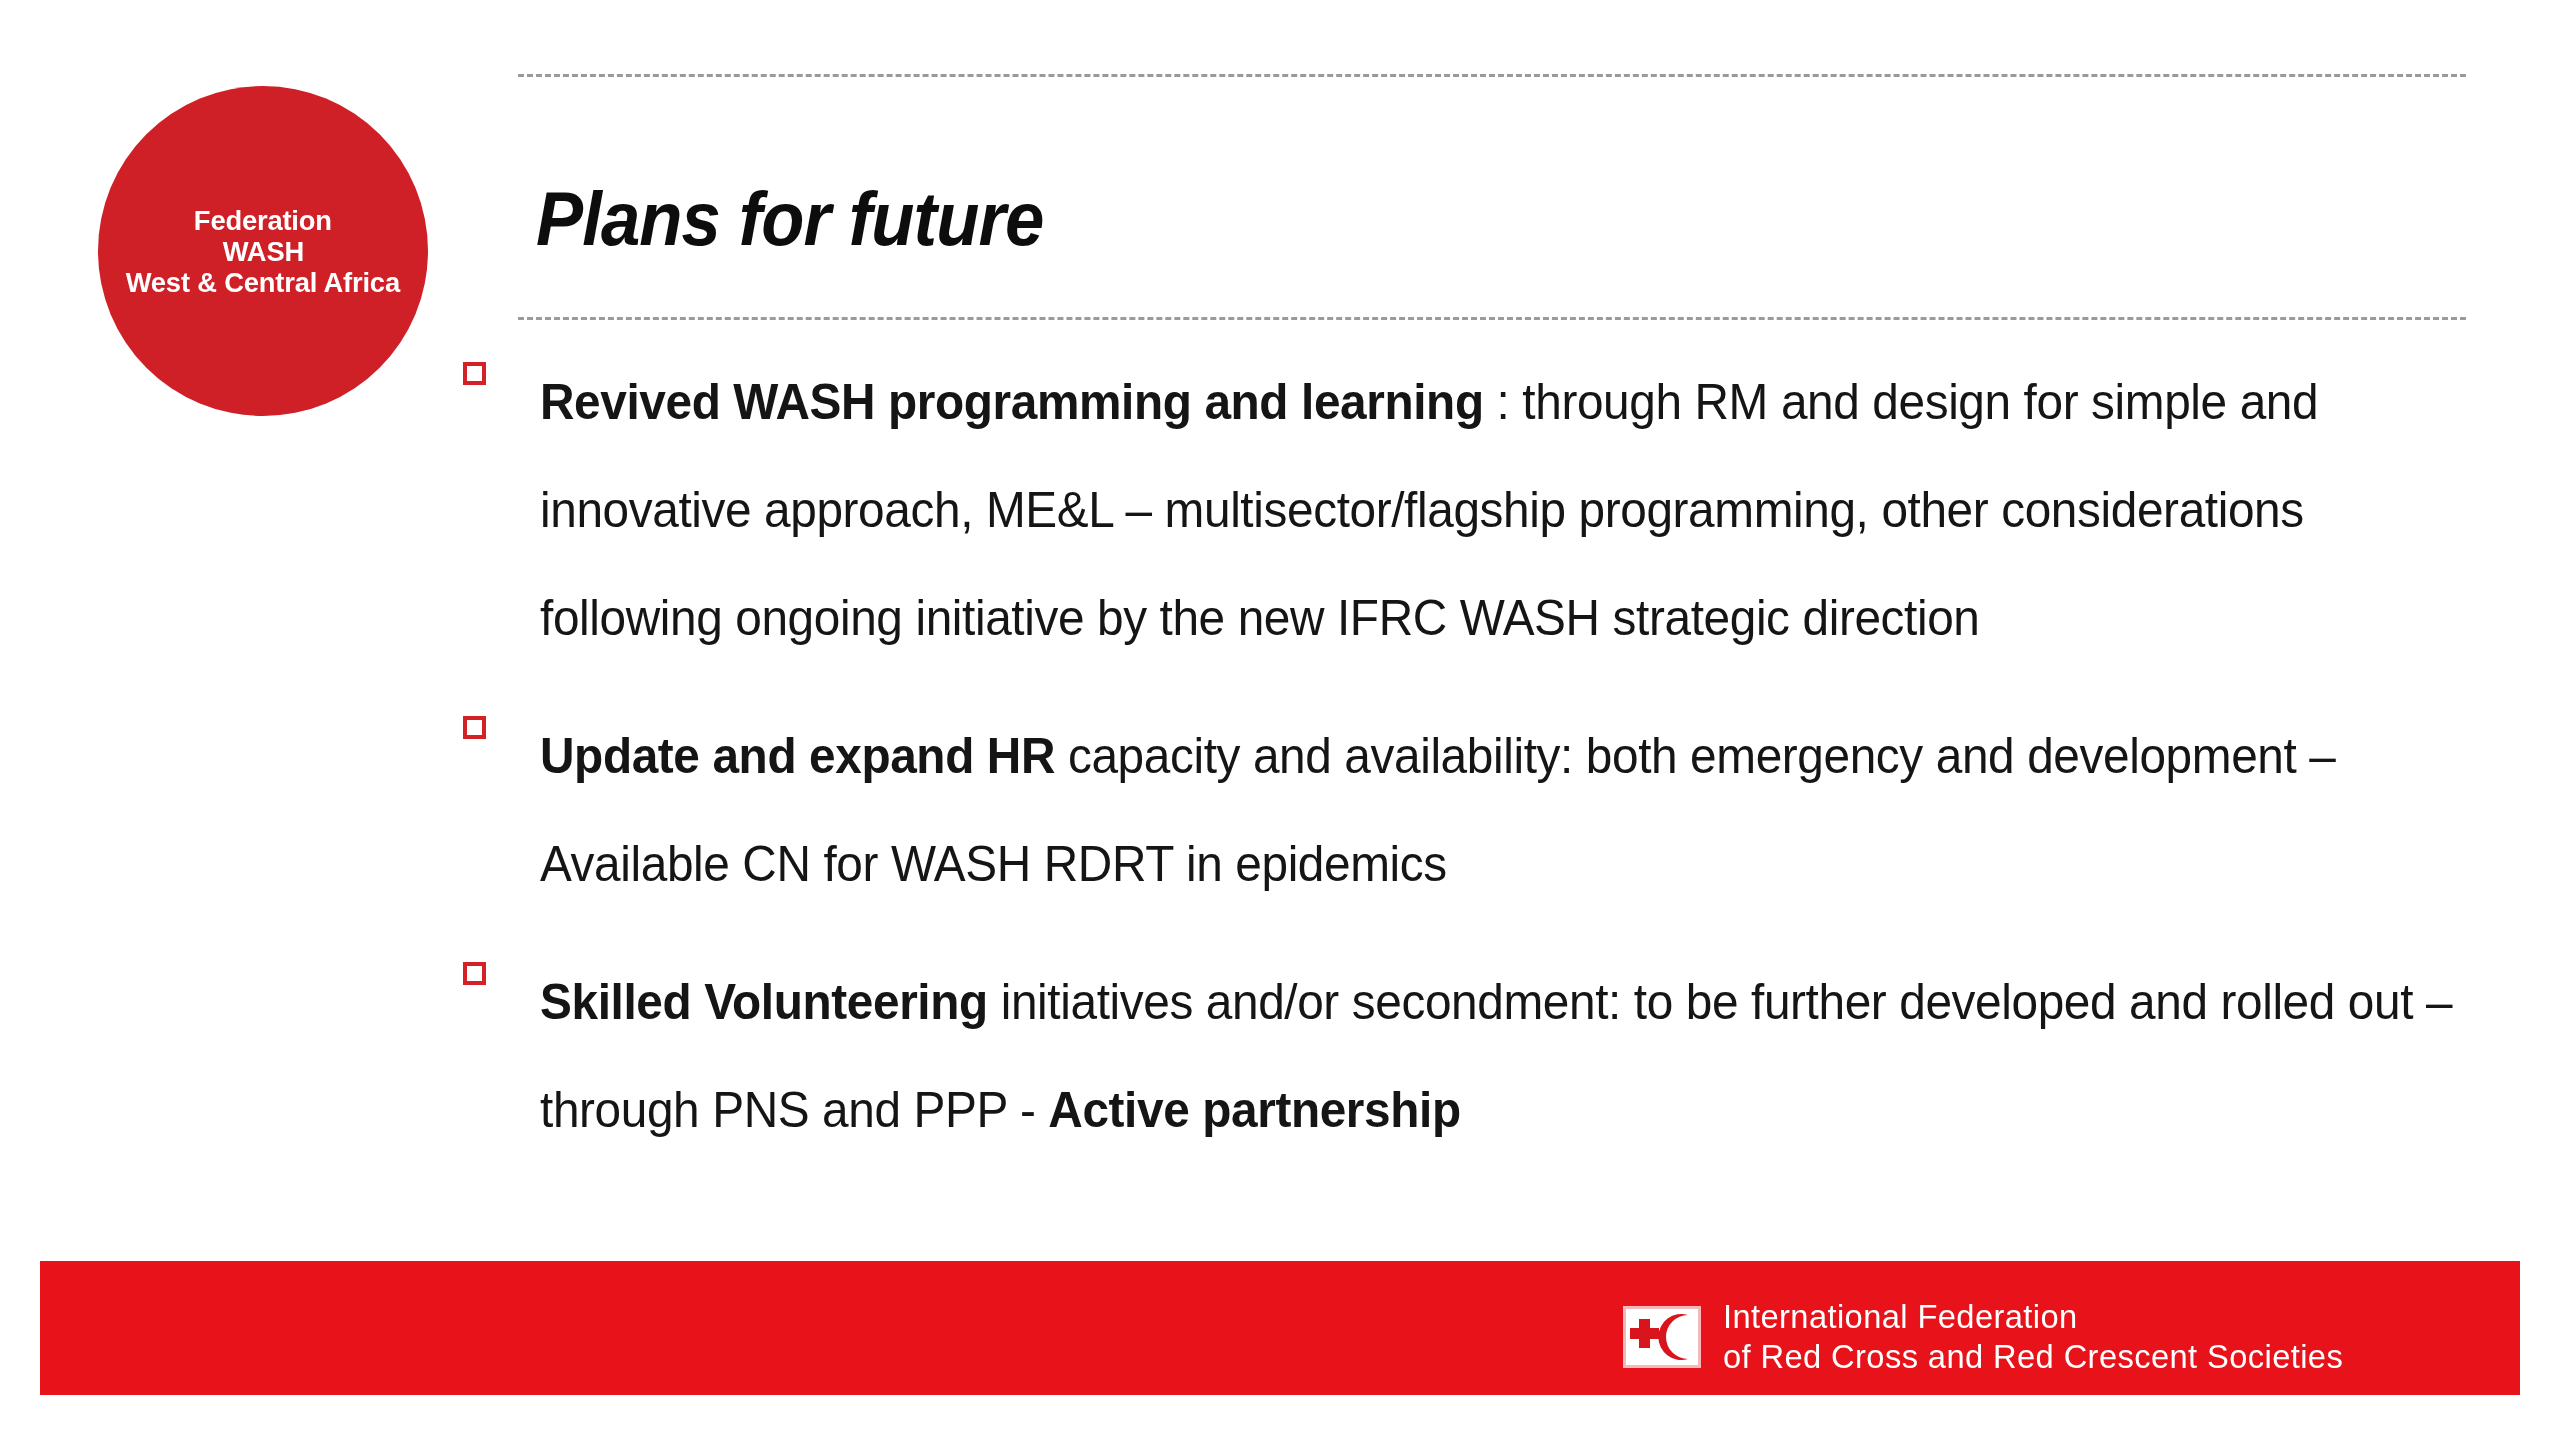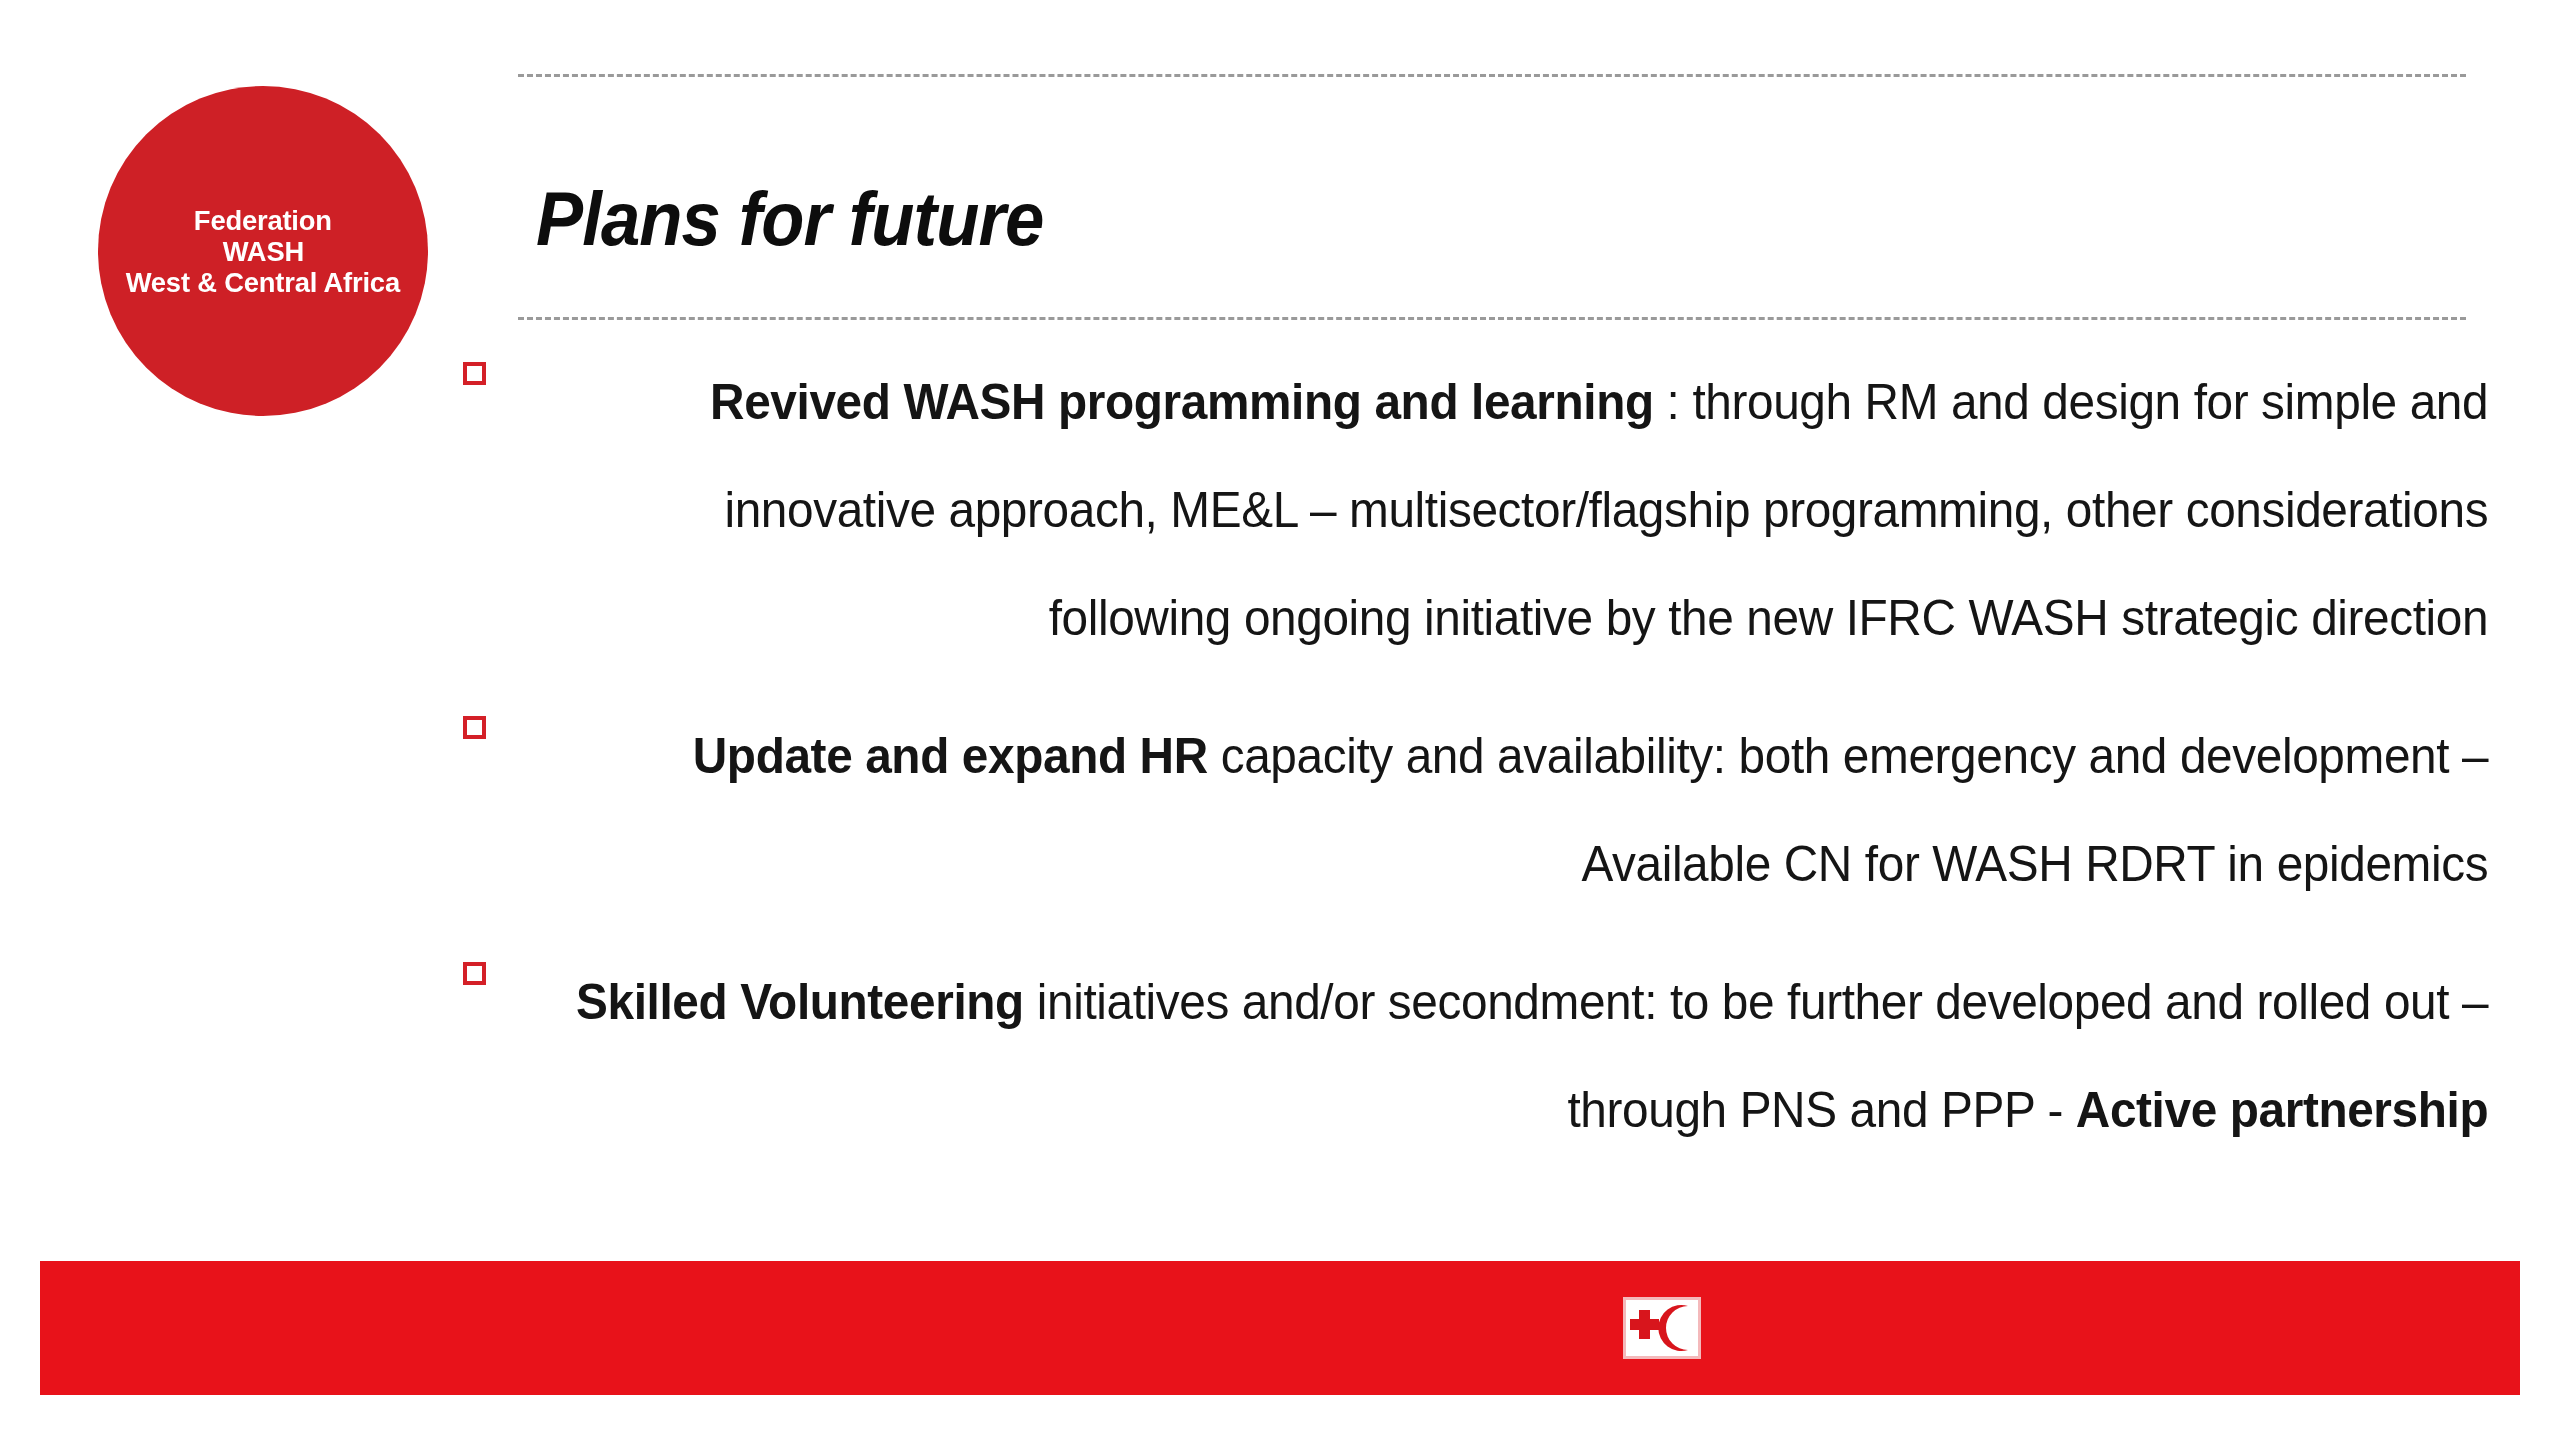--- a/index.html
+++ b/index.html
@@ -72,21 +72,20 @@
   .bullets {
     position:absolute;
     left:460px;
     top:340px;
     width:2060px;
   }
   .bullet {
     position:relative;
     padding-left:80px;
     margin-bottom:30px;
-    text-align:right;
   }
   .bullet:last-child { margin-bottom:0; }
 
   .bullet-marker {
     position:absolute;
     left:3px;
     top:14px;
     width:23px;
     height:23px;
     border:4px solid #d42027;
@@ -203,16 +202,20 @@
   <div class="footer">
 
     <div class="brand">
       <div class="brand-mark">
         <svg width="72" height="56" viewBox="0 0 72 56" style="position:absolute;left:0;top:0;">
           <rect x="0" y="0" width="72" height="56" fill="#ffffff"></rect>
           <path d="M13 10 h11 v9 h9 v11 h-9 v9 h-11 v-9 h-9 v-11 h9 z" fill="#d8151c"></path>
           <path d="M62 6 a23 23 0 1 0 0 44 a18 18 0 1 1 0 -44 z" fill="#d8151c"></path>
         </svg>
       </div>
+      <div class="brand-text">
+        <div class="bl">International Federation</div>
+        <div class="bl">of Red Cross and Red Crescent Societies</div>
+      </div>
     </div>
   </div>
 
 </div>
 
 </body></html>

